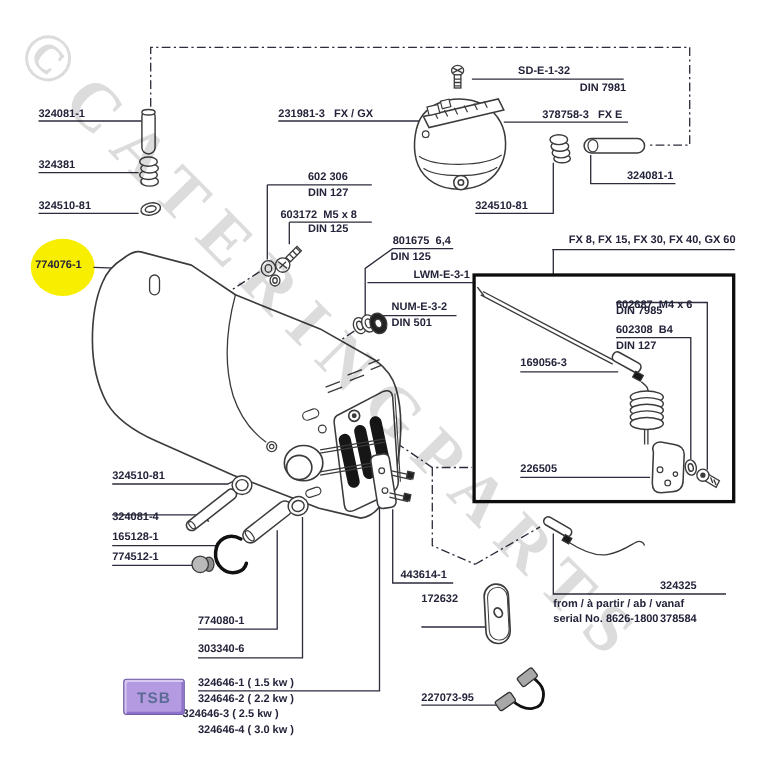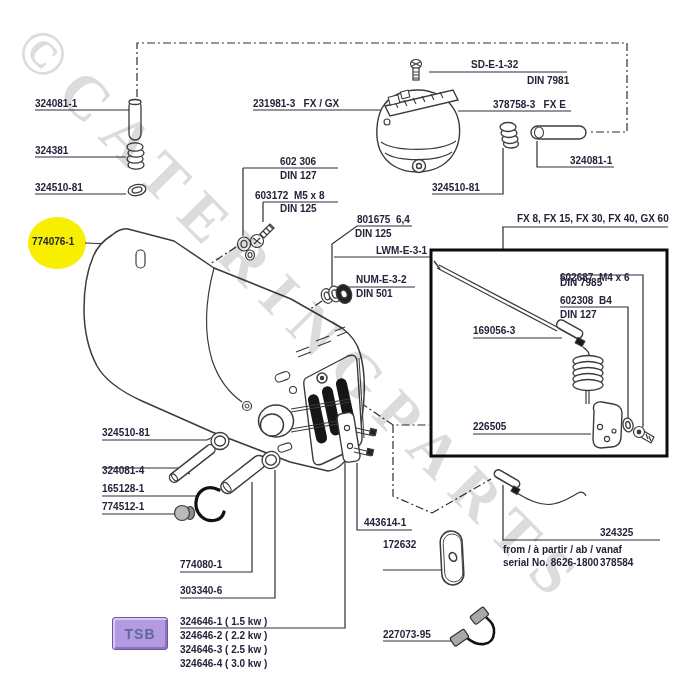--- a/index.html
+++ b/index.html
@@ -288,21 +288,21 @@
 <div class="lbl" style="left:473px;top:325px">169056-3</div>
 <div class="lbl" style="left:473px;top:421px">226505</div>
 <div class="lbl" style="left:102px;top:427px">324510-81</div>
 <div class="lbl" style="left:102px;top:465px">324081-4</div>
 <div class="lbl" style="left:102px;top:483px">165128-1</div>
 <div class="lbl" style="left:102px;top:501px">774512-1</div>
 <div class="lbl" style="left:180px;top:559px">774080-1</div>
 <div class="lbl" style="left:180px;top:585px">303340-6</div>
 <div class="lbl" style="left:180px;top:616px">324646-1 ( 1.5 kw )</div>
 <div class="lbl" style="left:180px;top:630px">324646-2 ( 2.2 kw )</div>
-<div class="lbl" style="left:180px;top:644px">324646-3 ( 2.5 kw )</div>
+<div class="lbl" style="left:166px;top:644px">324646-3 ( 2.5 kw )</div>
 <div class="lbl" style="left:180px;top:658px">324646-4 ( 3.0 kw )</div>
 <div class="lbl" style="left:364px;top:517px">443614-1</div>
 <div class="lbl" style="left:383px;top:539px">172632</div>
 <div class="lbl" style="left:383px;top:629px">227073-95</div>
 <div class="lbl ra" style="left:600px;top:527px;width:60px">324325</div>
 <div class="lbl" style="left:503px;top:544px">from / à partir / ab / vanaf</div>
 <div class="lbl" style="left:503px;top:557px">serial No. 8626-1800</div>
 <div class="lbl ra" style="left:600px;top:557px;width:60px">378584</div>
 
 <div class="tsb">TSB</div>

